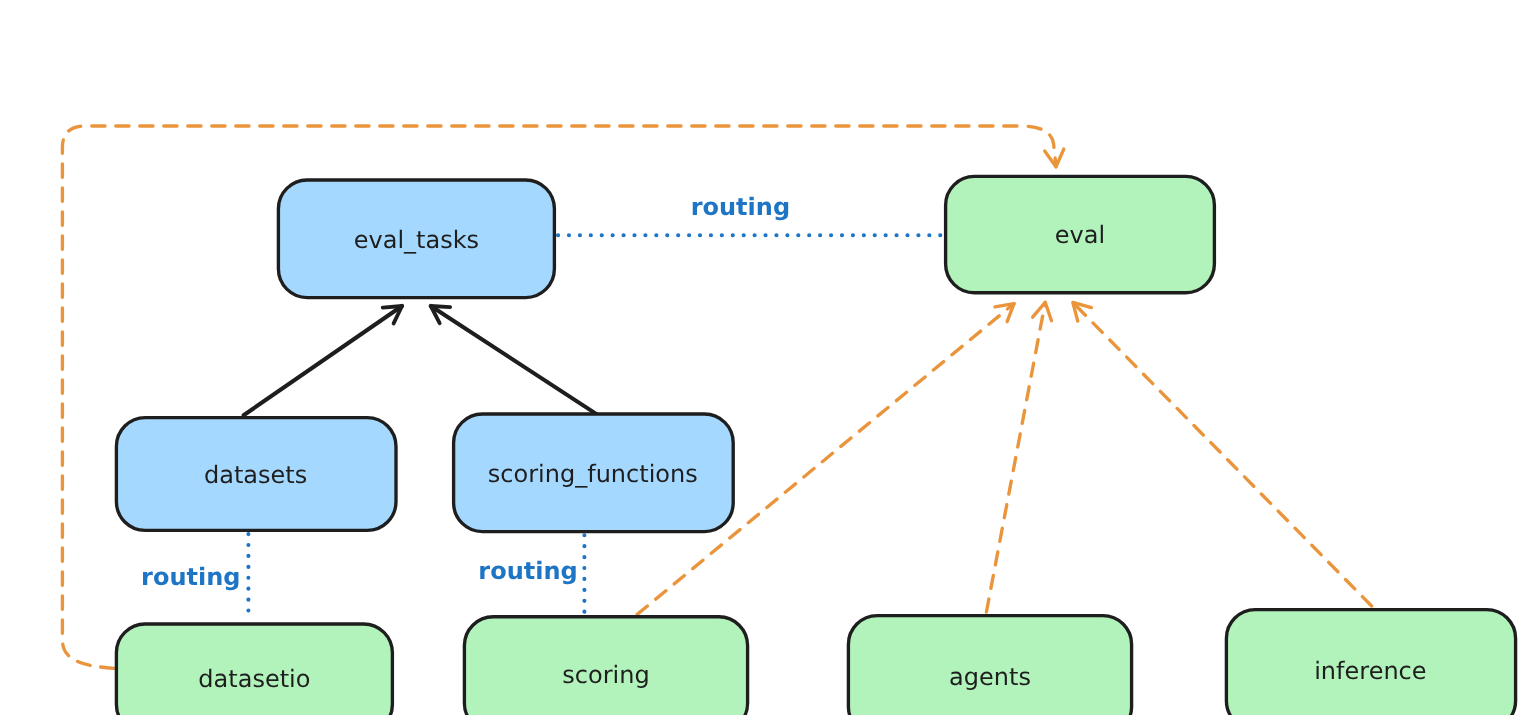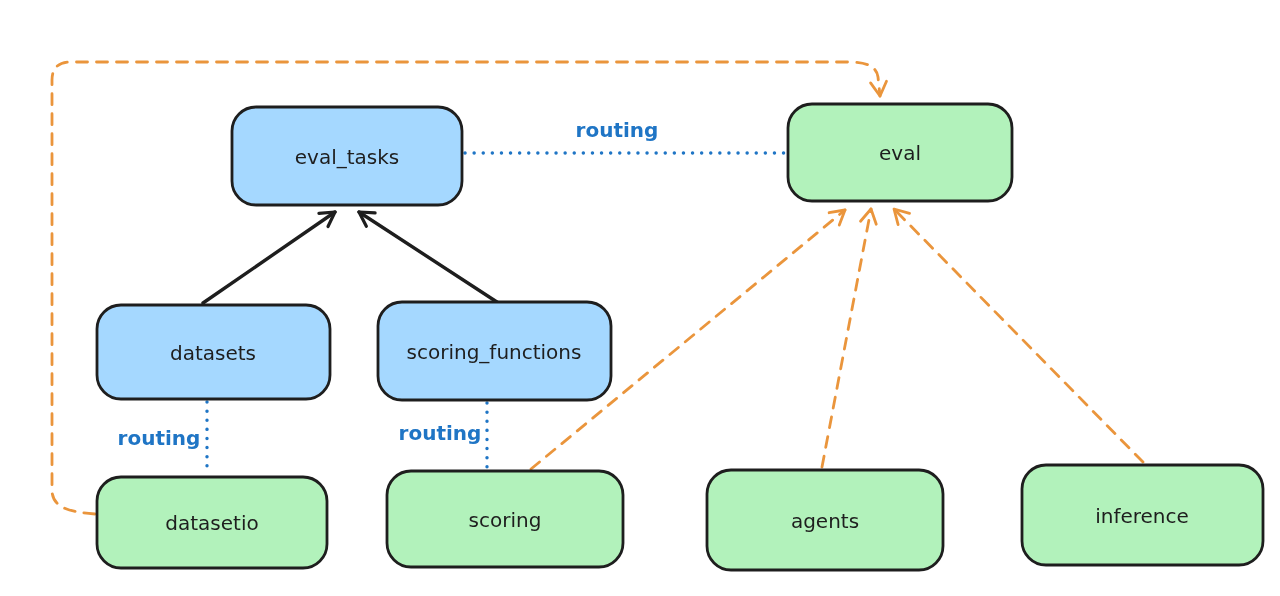--- a/index.html
+++ b/index.html
@@ -9,20 +9,21 @@
     width: 1280px;
     height: 596px;
     overflow: hidden;
     font-family: "DejaVu Sans", sans-serif;
   }
   .stage {
     position: relative;
     width: 1280px;
     height: 440px;
     background: #ffffff;
+    margin-top: 43px;
   }
   svg text {
     font-family: "DejaVu Sans", sans-serif;
     user-select: none;
   }
   .node-label {
     font-size: 20px;
     font-weight: 500;
   }
   .routing-label {

